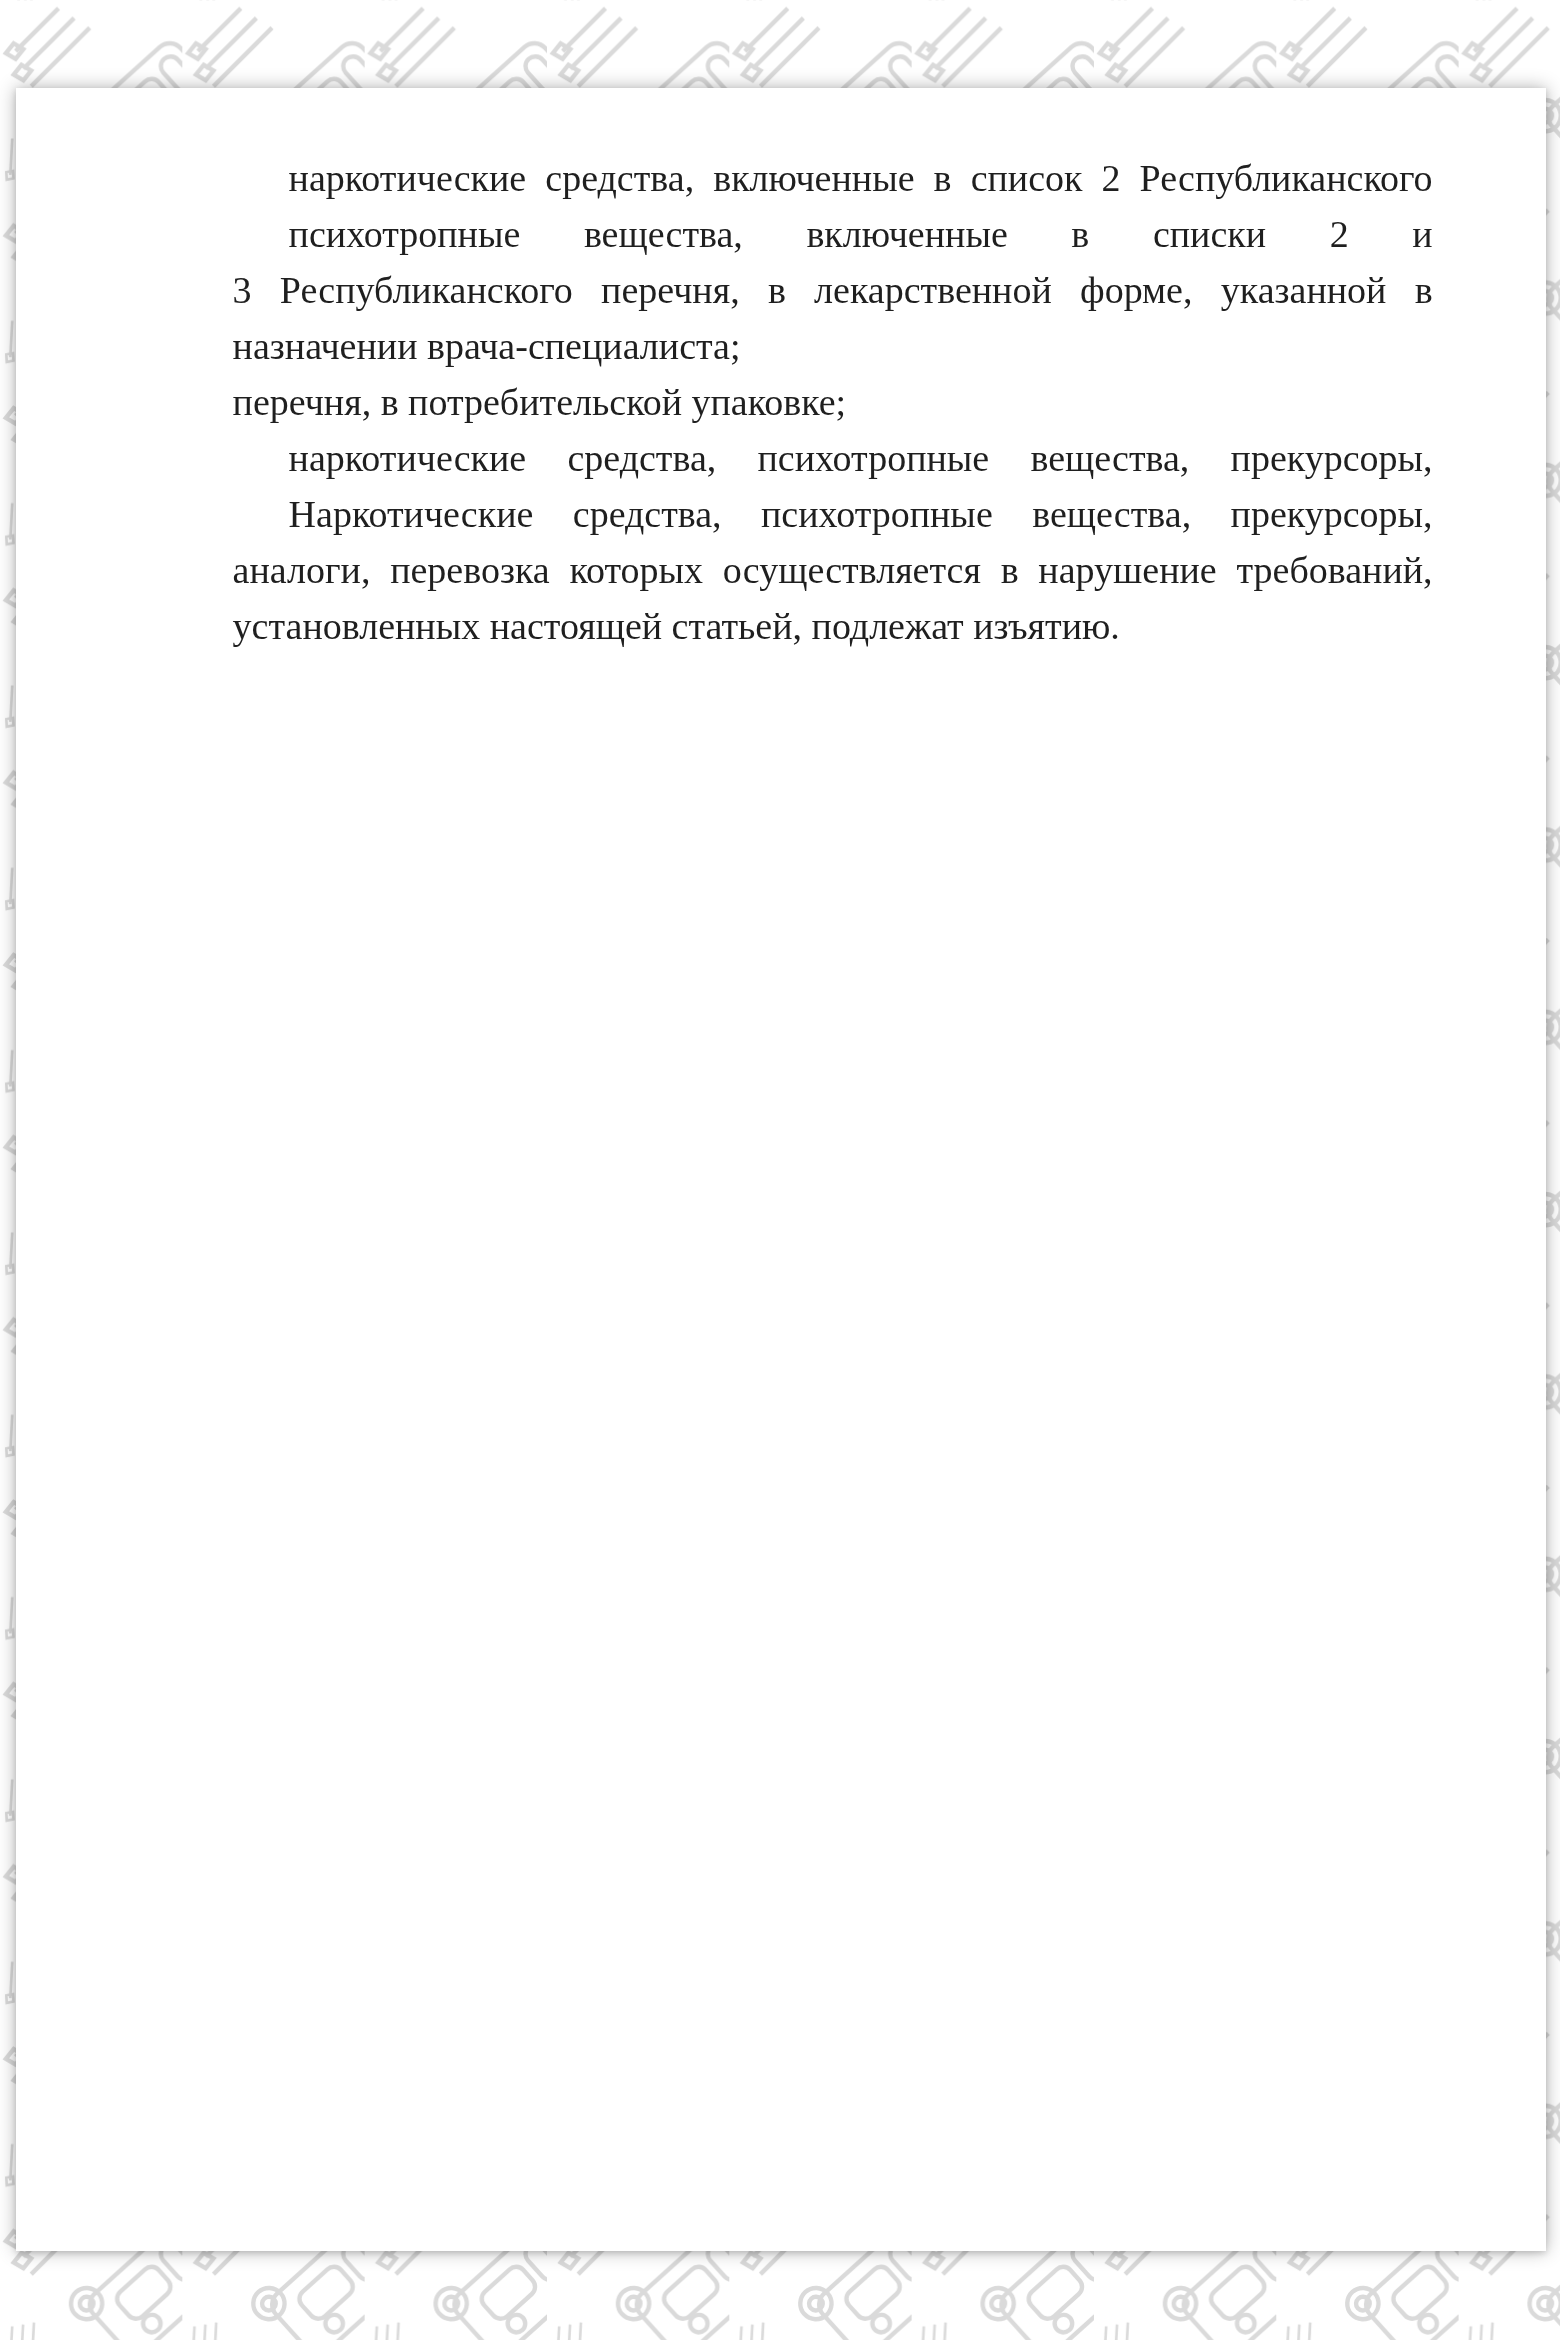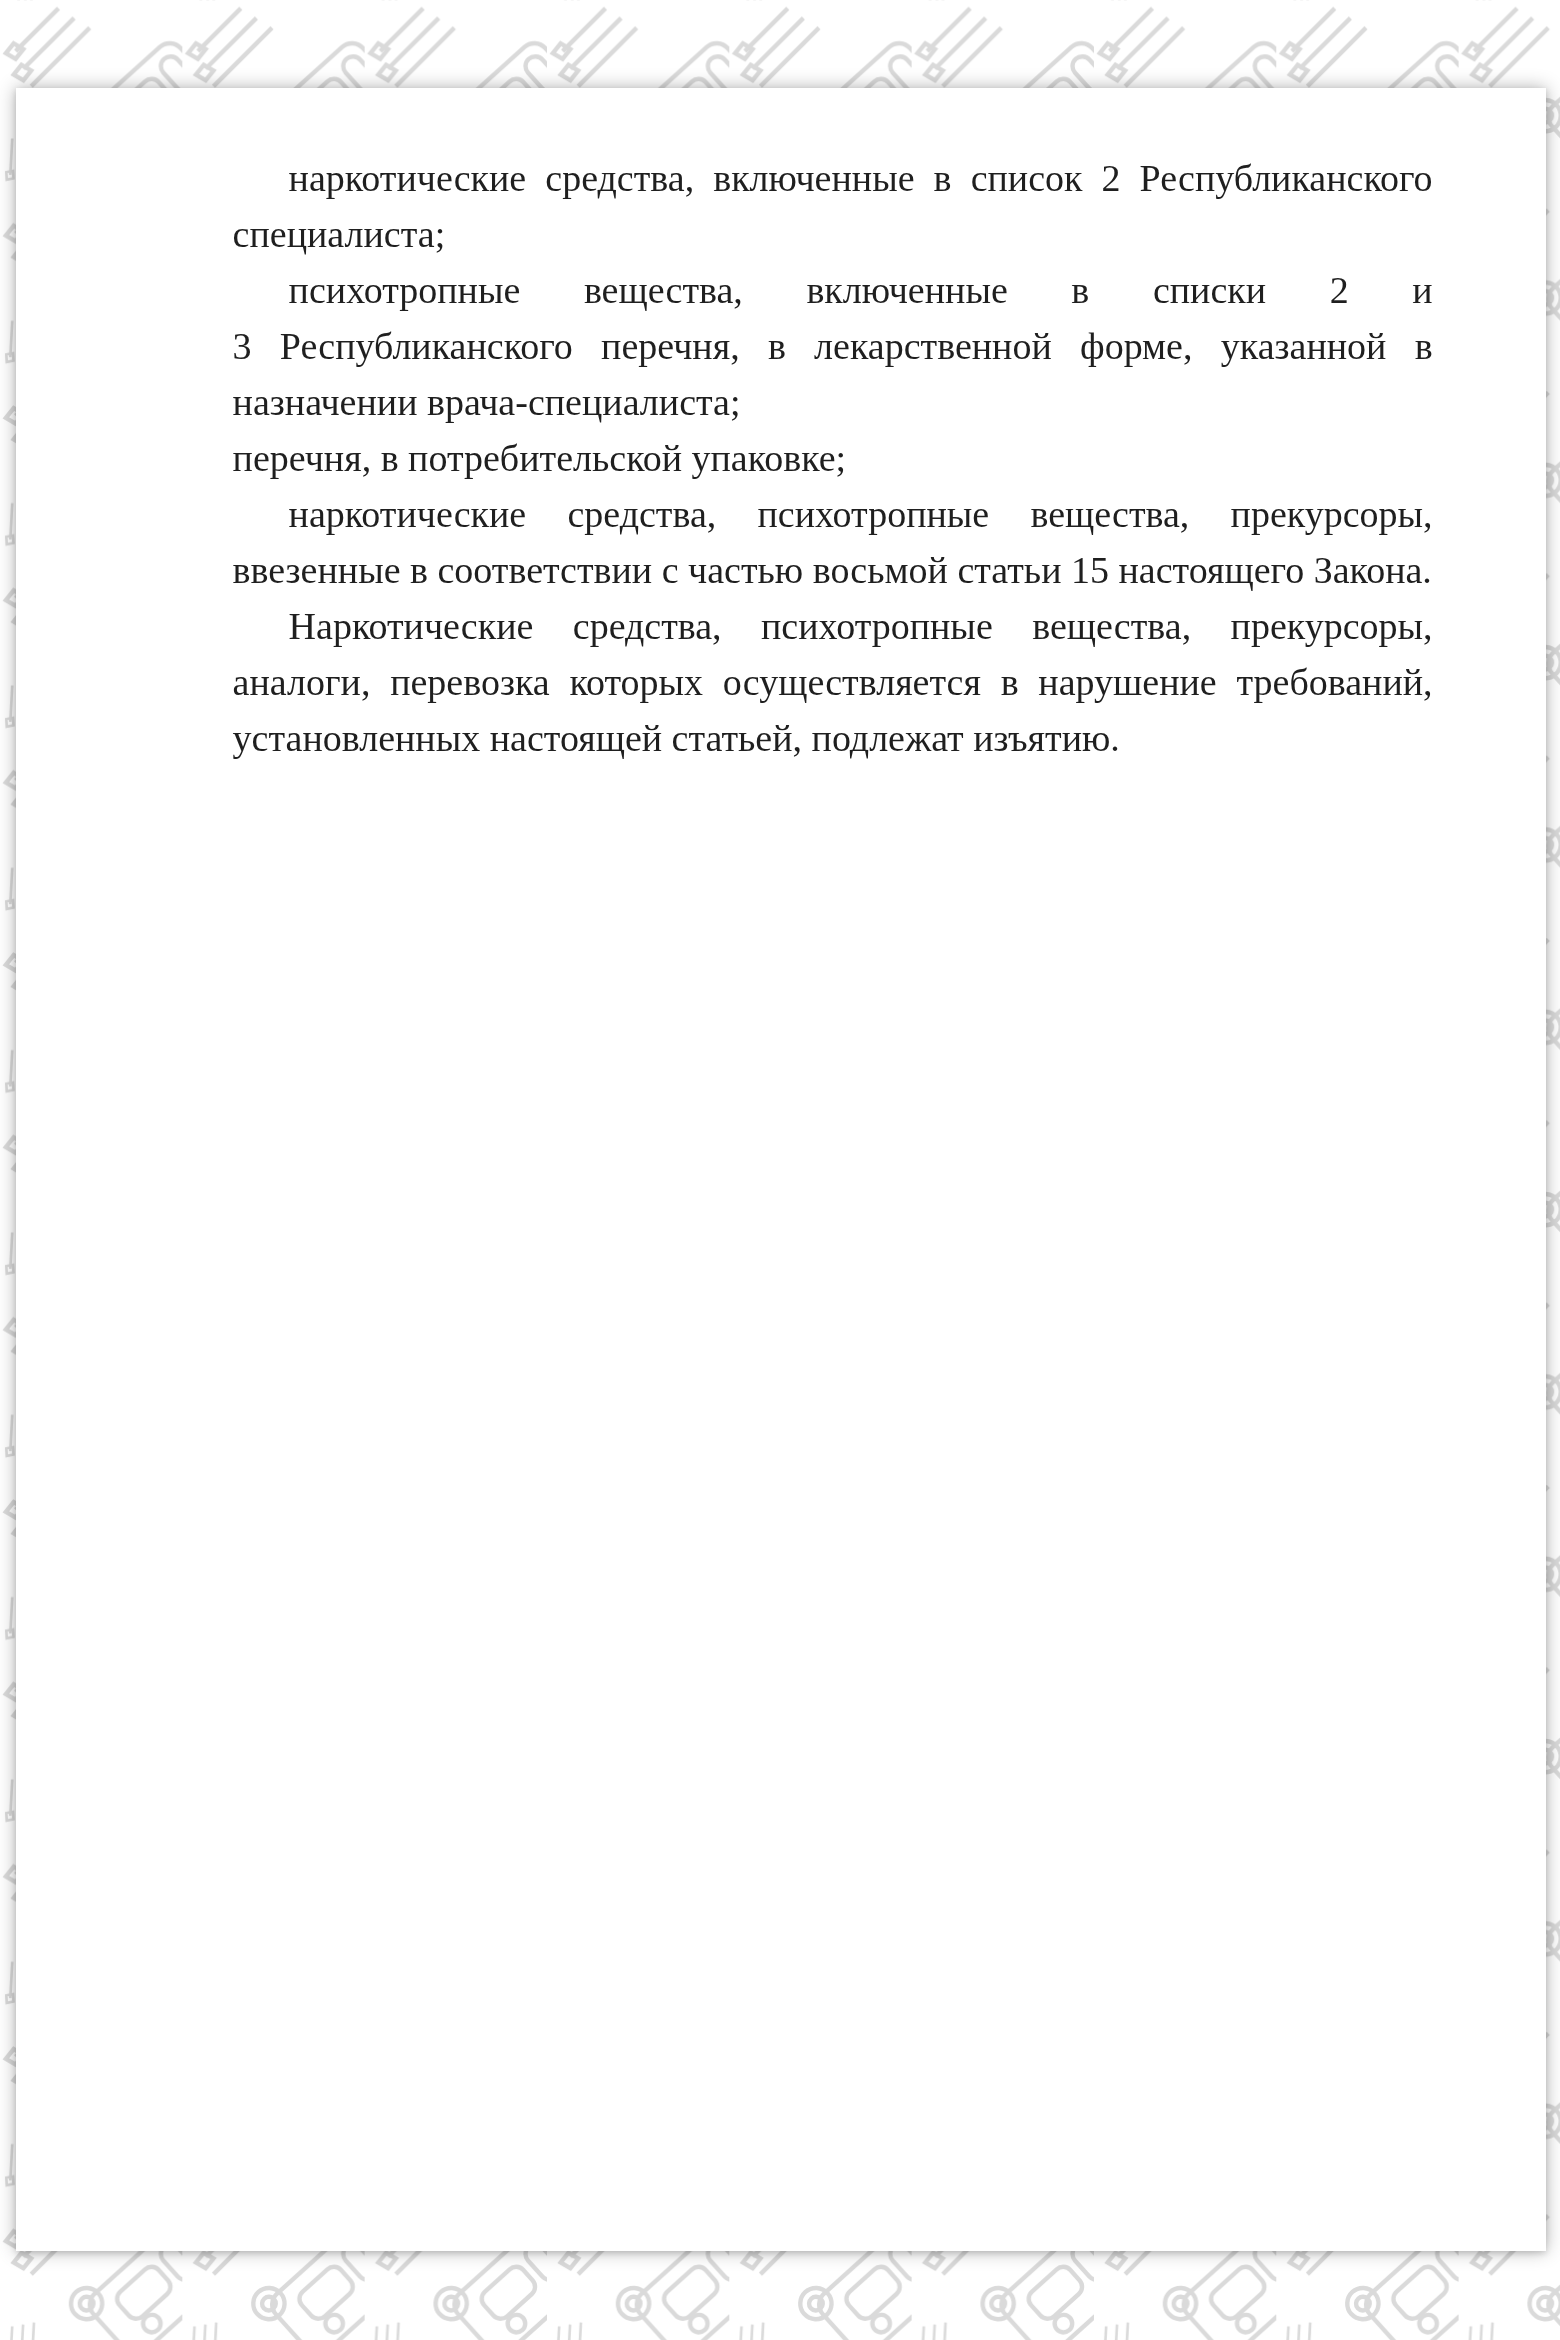--- a/index.html
+++ b/index.html
@@ -81,33 +81,31 @@
       </g>
     </pattern>
   </defs>
   <rect width="1600" height="2400" fill="url(#tile)" opacity="0.85"></rect>
 </svg>
 
 <div class="page">
   <div class="textblock">
       <div class="paragraph">
         <div class="line first">наркотические средства, включенные в список 2&nbsp;Республиканского</div>
-        <div class="line lastline">специалиста;</div>
       </div>
       <div class="paragraph">
         <div class="line first">психотропные вещества, включенные в списки 2&nbsp;и</div>
         <div class="line">3&nbsp;Республиканского перечня, в лекарственной форме, указанной в</div>
         <div class="line lastline">назначении врача-специалиста;</div>
       </div>
       <div class="paragraph">
         <div class="line lastline">перечня, в потребительской упаковке;</div>
       </div>
       <div class="paragraph">
         <div class="line first">наркотические средства, психотропные вещества, прекурсоры,</div>
-        <div class="line lastline">ввезенные в соответствии с частью восьмой статьи 15 настоящего Закона.</div>
       </div>
       <div class="paragraph">
         <div class="line first">Наркотические средства, психотропные вещества, прекурсоры,</div>
         <div class="line">аналоги, перевозка которых осуществляется в нарушение требований,</div>
         <div class="line lastline">установленных настоящей статьей, подлежат изъятию.</div>
       </div>
     </div>
 </div>
 
 

